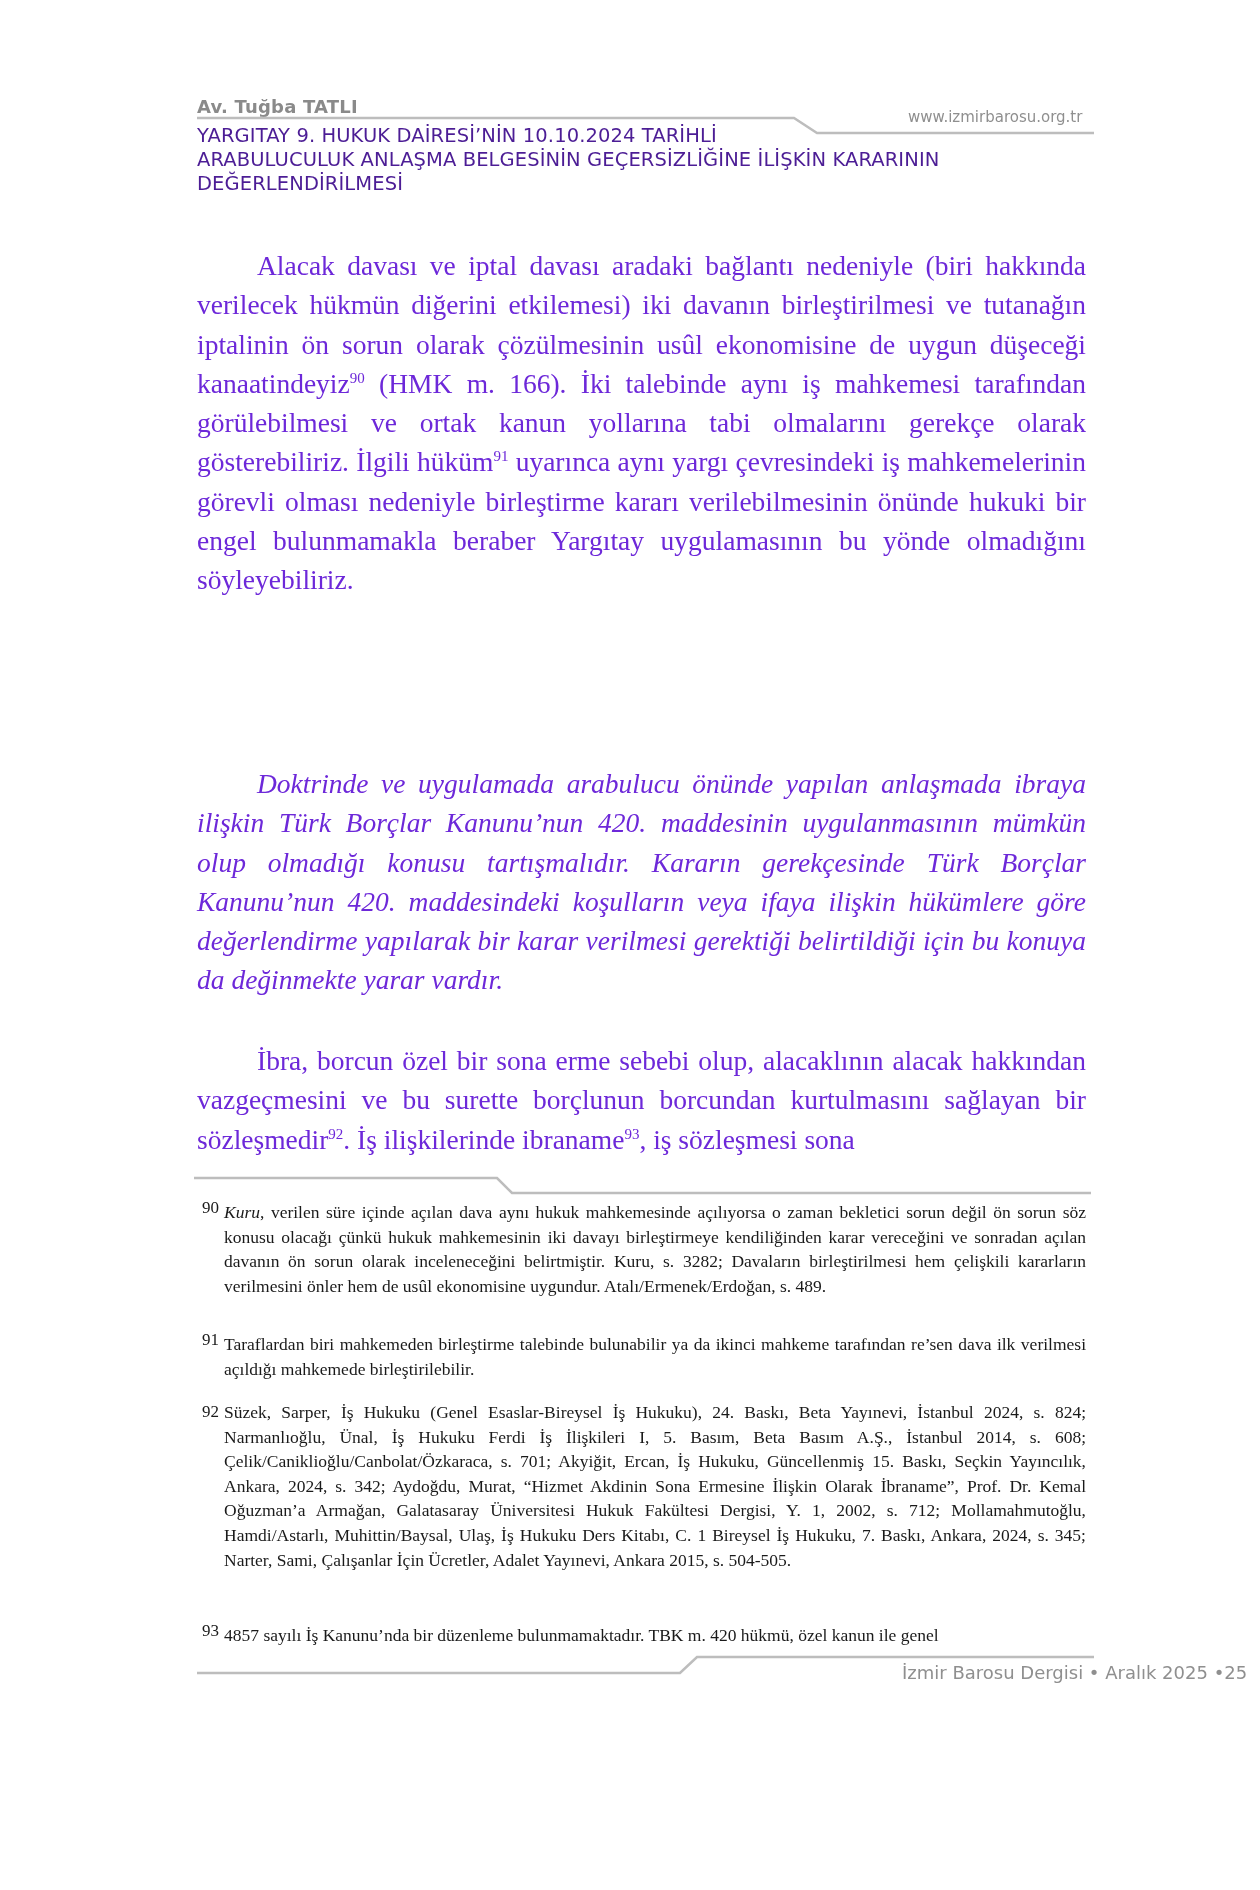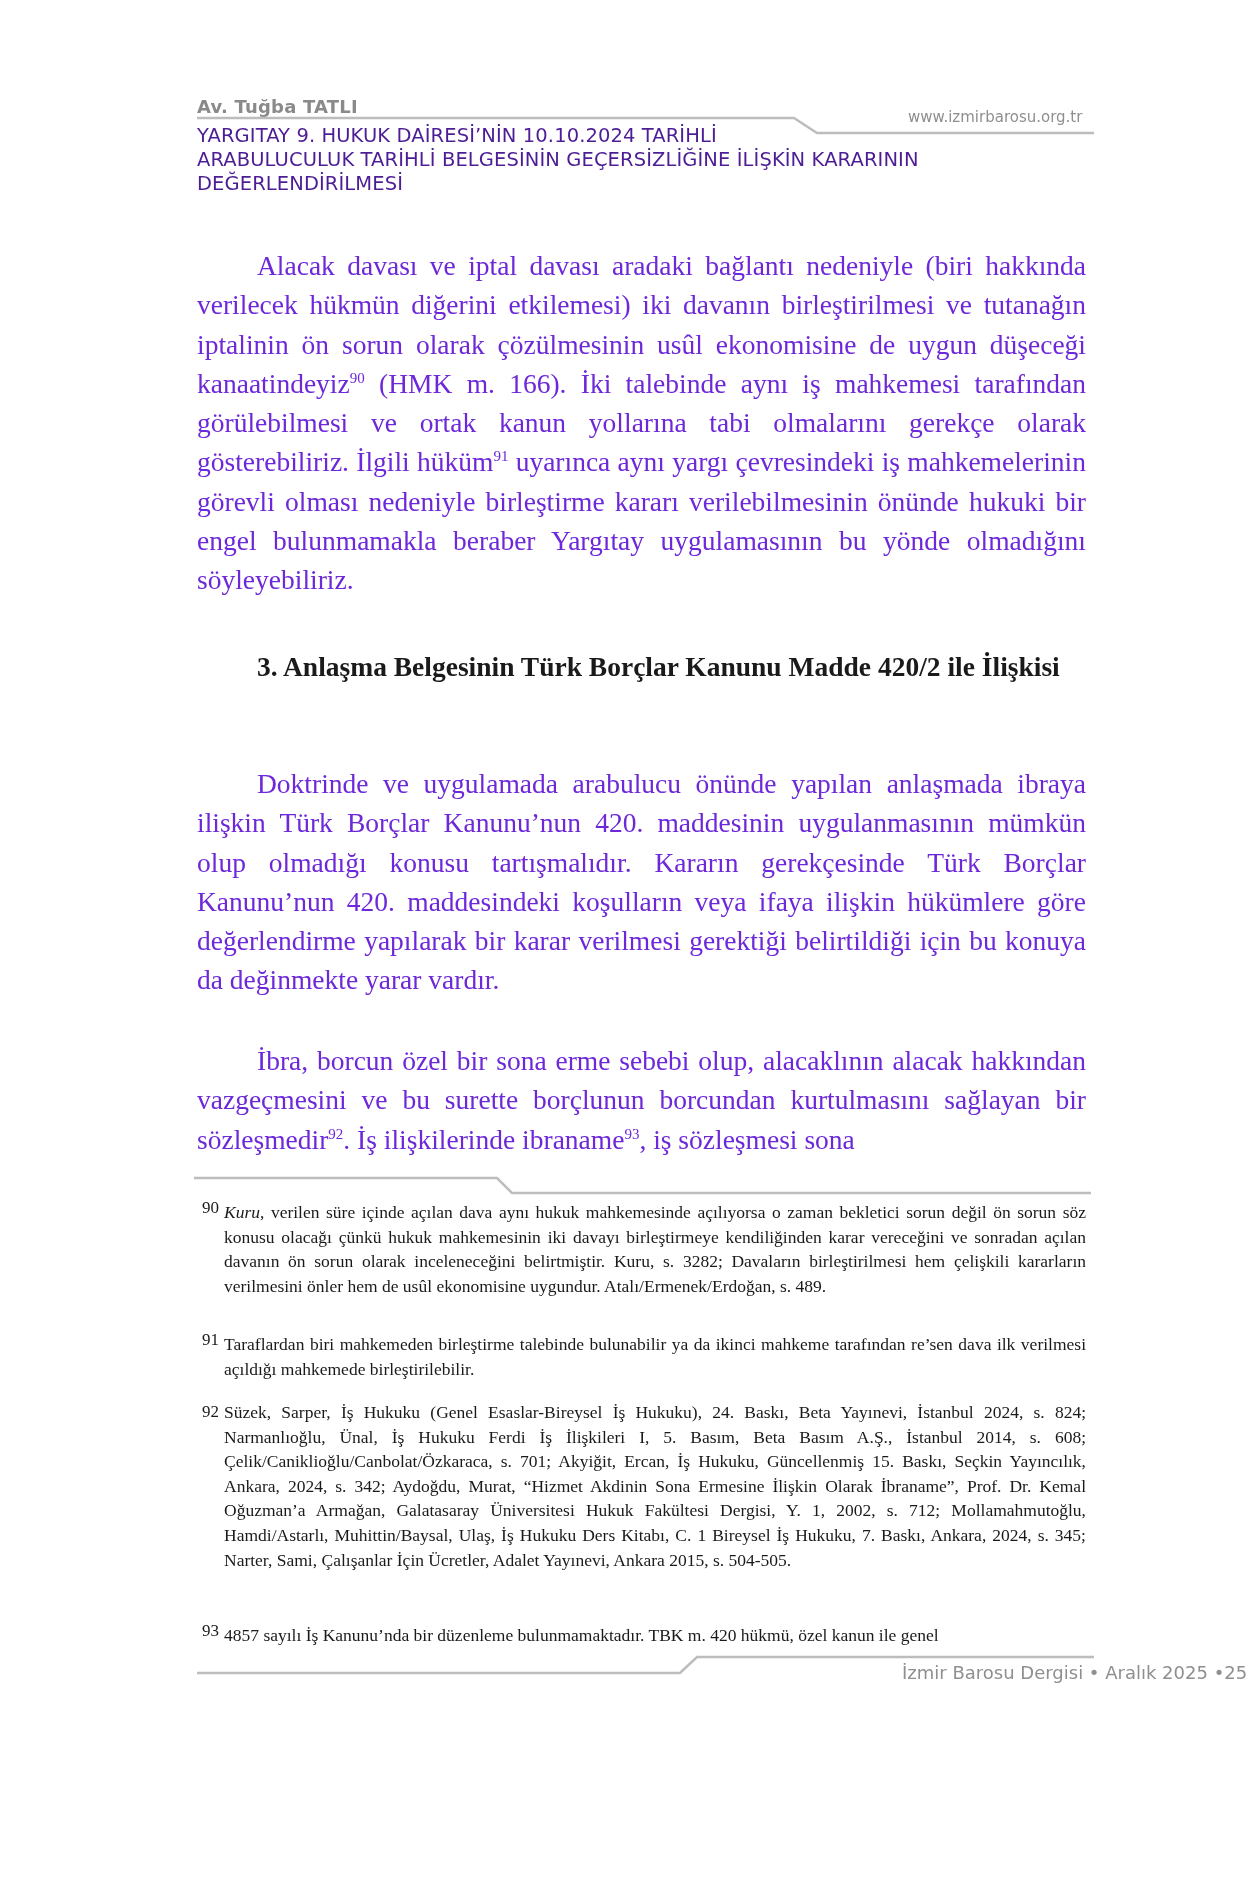--- a/index.html
+++ b/index.html
@@ -65,31 +65,30 @@
 
 <div class="page">
 
   <div class="hdr-author">Av. Tuğba TATLI</div>
   <svg class="hdr-line" width="900" height="30">
     <polyline points="0,2 597,2 620,17 897,17" fill="none" stroke="#bdbdbd" stroke-width="2.5"></polyline>
   </svg>
   <div class="hdr-url">www.izmirbarosu.org.tr</div>
   <div class="hdr-title">
     <div>YARGITAY 9. HUKUK DAİRESİ’NİN 10.10.2024 TARİHLİ</div>
-    <div>ARABULUCULUK TARİHLİ BELGESİNİN GEÇERSİZLİĞİNE İLİŞKİN KARARININ</div>
+    <div>ARABULUCULUK ANLAŞMA BELGESİNİN GEÇERSİZLİĞİNE İLİŞKİN KARARININ</div>
     <div>DEĞERLENDİRİLMESİ</div>
   </div>
 
   <div class="body-text" style="top:246px;">
     <p><span>Alacak davası ve iptal davası aradaki bağlantı nedeniyle (biri hakkında verilecek hükmün diğerini etkilemesi) iki davanın birleştirilmesi ve tutanağın iptalinin ön sorun olarak çözülmesinin usûl ekonomisine de uygun düşeceği kanaatindeyiz</span><sup>90</sup><span> (HMK m. 166). İki talebinde aynı iş mahkemesi tarafından görülebilmesi ve ortak kanun yollarına tabi olmalarını gerekçe olarak gösterebiliriz. İlgili hüküm</span><sup>91</sup><span> uyarınca aynı yargı çevresindeki iş mahkemelerinin görevli olması nedeniyle birleştirme kararı verilebilmesinin önünde hukuki bir engel bulunmamakla beraber Yargıtay uygulamasının bu yönde olmadığını söyleyebiliriz.</span></p>
   </div>
 
-  <div class="heading" style="top:647px;">3. Anlaşma Belgesinin Türk Borçlar Kanunu Madde 420/2 ile İlişkisi</div>
 
-  <div class="body-text" style="top:764px;">
+  <div class="body-text" style="top:764px;font-style:italic;">
     <p>Doktrinde ve uygulamada arabulucu önünde yapılan anlaşmada ibraya ilişkin Türk Borçlar Kanunu’nun 420. maddesinin uygulanmasının mümkün olup olmadığı konusu tartışmalıdır. Kararın gerekçesinde Türk Borçlar Kanunu’nun 420. maddesindeki koşulların veya ifaya ilişkin hükümlere göre değerlendirme yapılarak bir karar verilmesi gerektiği belirtildiği için bu konuya da değinmekte yarar vardır.</p>
   </div>
 
   <div class="body-text" style="top:1041px;">
     <p><span>İbra, borcun özel bir sona erme sebebi olup, alacaklının alacak hakkından vazgeçmesini ve bu surette borçlunun borcundan kurtulmasını sağlayan bir sözleşmedir</span><sup>92</sup><span>. İş ilişkilerinde ibraname</span><sup>93</sup><span>, iş sözleşmesi sona</span></p>
   </div>
 
   <svg class="fn-sep" width="900" height="30">
     <polyline points="0,2 303,2 318,17 897,17" fill="none" stroke="#bdbdbd" stroke-width="2.5"></polyline>
   </svg>

